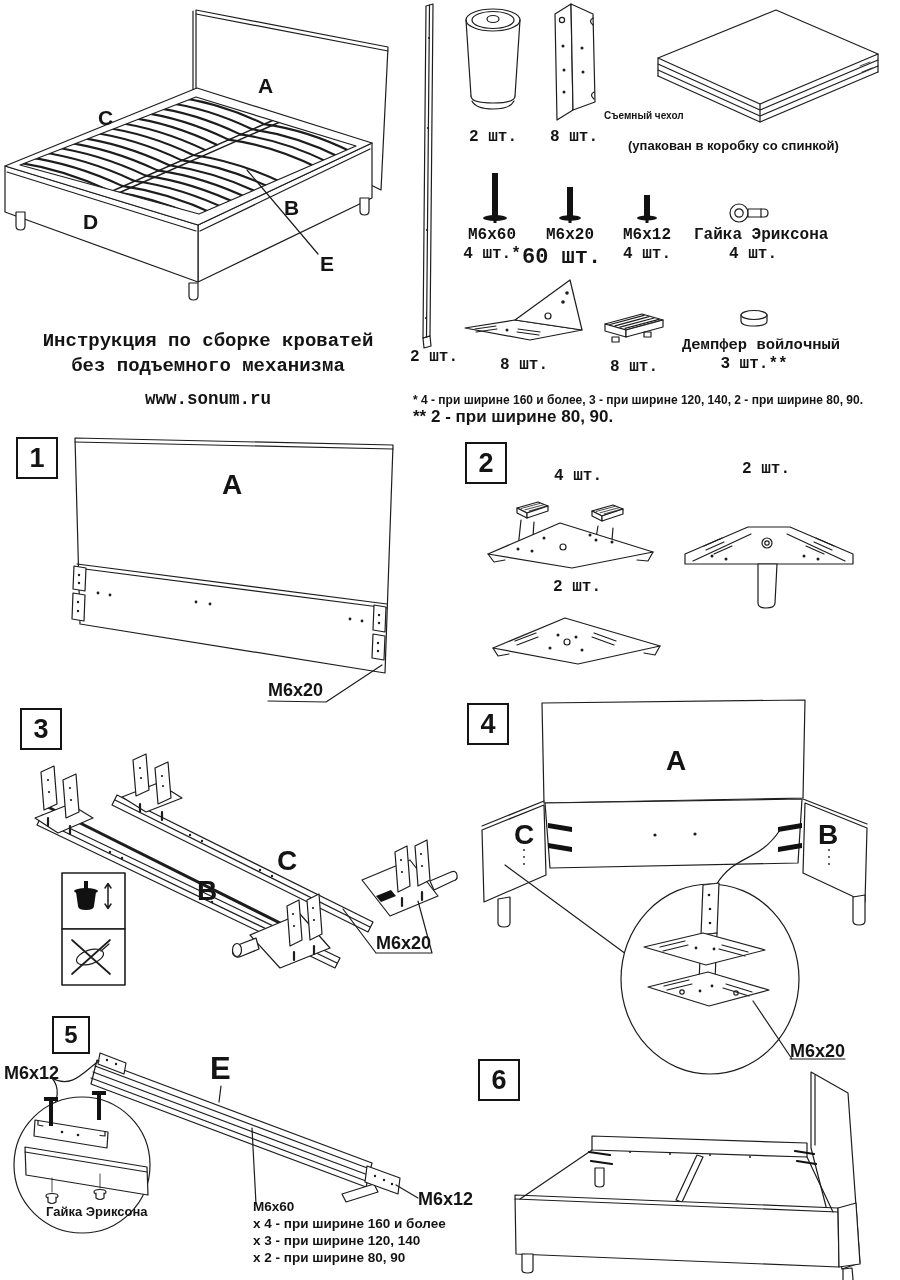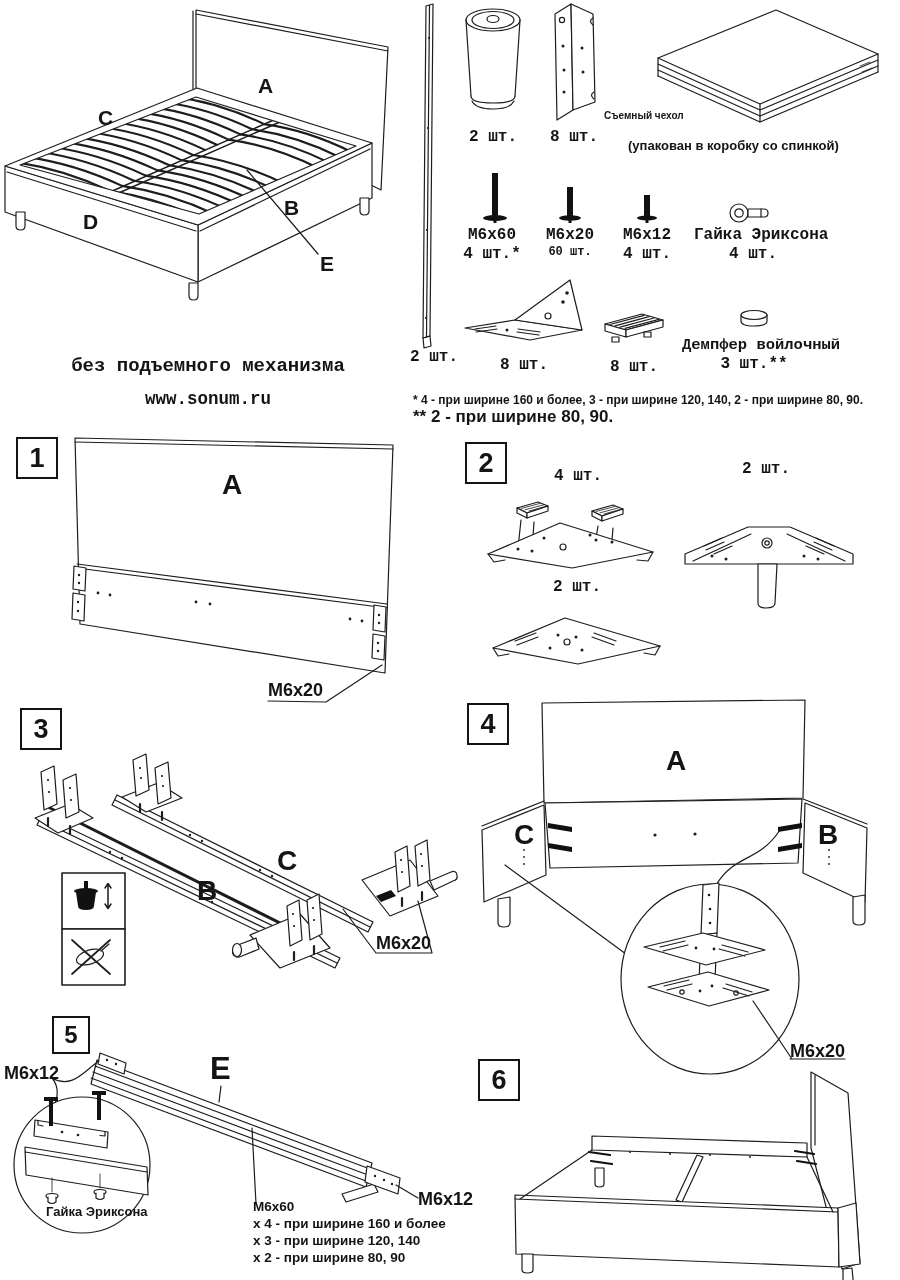--- a/index.html
+++ b/index.html
@@ -55,20 +55,21 @@
     <path class="wf" d="M360,198 L369,198 L369,211 Q369,215 364.5,215 Q360,215 360,211 Z"></path>
 
     <line x1="247" y1="170" x2="318" y2="254"></line>
   </svg>
   <span class="lbl" style="left:258px;top:74px;font-size:21px">A</span>
   <span class="lbl" style="left:98px;top:106px;font-size:21px">C</span>
   <span class="lbl" style="left:284px;top:196px;font-size:21px">B</span>
   <span class="lbl" style="left:83px;top:210px;font-size:21px">D</span>
   <span class="lbl" style="left:320px;top:252px;font-size:21px">E</span>
 
+  <div class="lbl c" style="left:38px;top:331px;width:340px;font-size:19px">Инструкция по сборке кроватей</div>
   <div class="lbl c" style="left:38px;top:356px;width:340px;font-size:19px">без подъемного механизма</div>
   <div class="lbl c" style="left:38px;top:390px;width:340px;font-size:17.5px">www.sonum.ru</div>
 
   <svg class="draw" style="left:418px;top:0" width="26" height="352" viewBox="0 0 26 352">
     <path class="wf" d="M8,6 L15,4 L12,336 L5,338 Z"></path>
     <line x1="11.5" y1="5" x2="8.5" y2="337"></line>
     <path d="M5,338 L12,336 L13,346 L6,348 Z"></path>
     <circle class="dot" cx="11" cy="38" r="1.1"></circle>
       <circle class="dot" cx="10" cy="128" r="1.1"></circle>
     <circle class="dot" cx="9" cy="230" r="1.1"></circle>
@@ -127,21 +128,21 @@
   </svg>
   <svg class="draw" style="left:728px;top:200" width="46" height="26" viewBox="0 0 46 26">
     <circle class="wf" cx="11" cy="13" r="9"></circle>
     <circle cx="11" cy="13" r="4.2"></circle>
     <path class="wf" d="M20,9 L36,9 Q40,9 40,13 Q40,17 36,17 L20,17 Z"></path>
     <line x1="33" y1="9" x2="33" y2="17"></line>
   </svg>
   <div class="lbl c" style="left:460px;top:227px;width:64px;font-size:16px">М6х60</div>
   <div class="lbl c" style="left:460px;top:246px;width:64px;font-size:16px">4 шт.*</div>
   <div class="lbl c" style="left:538px;top:227px;width:64px;font-size:16px">М6х20</div>
-  <div class="lbl c" style="left:538px;top:246px;width:64px;font-size:12px">60 шт.</div>
+  <div class="lbl c" style="left:522px;top:246px;width:64px;font-size:22px">60 шт.</div>
   <div class="lbl c" style="left:615px;top:227px;width:64px;font-size:16px">М6х12</div>
   <div class="lbl c" style="left:615px;top:246px;width:64px;font-size:16px">4 шт.</div>
   <div class="lbl c" style="left:694px;top:227px;width:118px;font-size:16px">Гайка Эриксона</div>
   <div class="lbl c" style="left:694px;top:246px;width:118px;font-size:16px">4 шт.</div>
 
   <svg class="draw" style="left:460px;top:272" width="132" height="78" viewBox="0 0 132 78">
     <polygon class="wf" points="5,56 55,48 122,58 70,68"></polygon>
     <polygon class="wf" points="110,8 122,58 55,48"></polygon>
     <circle class="dot" cx="103" cy="30" r="1.8"></circle>
       <circle class="dot" cx="107" cy="21" r="1.8"></circle>

